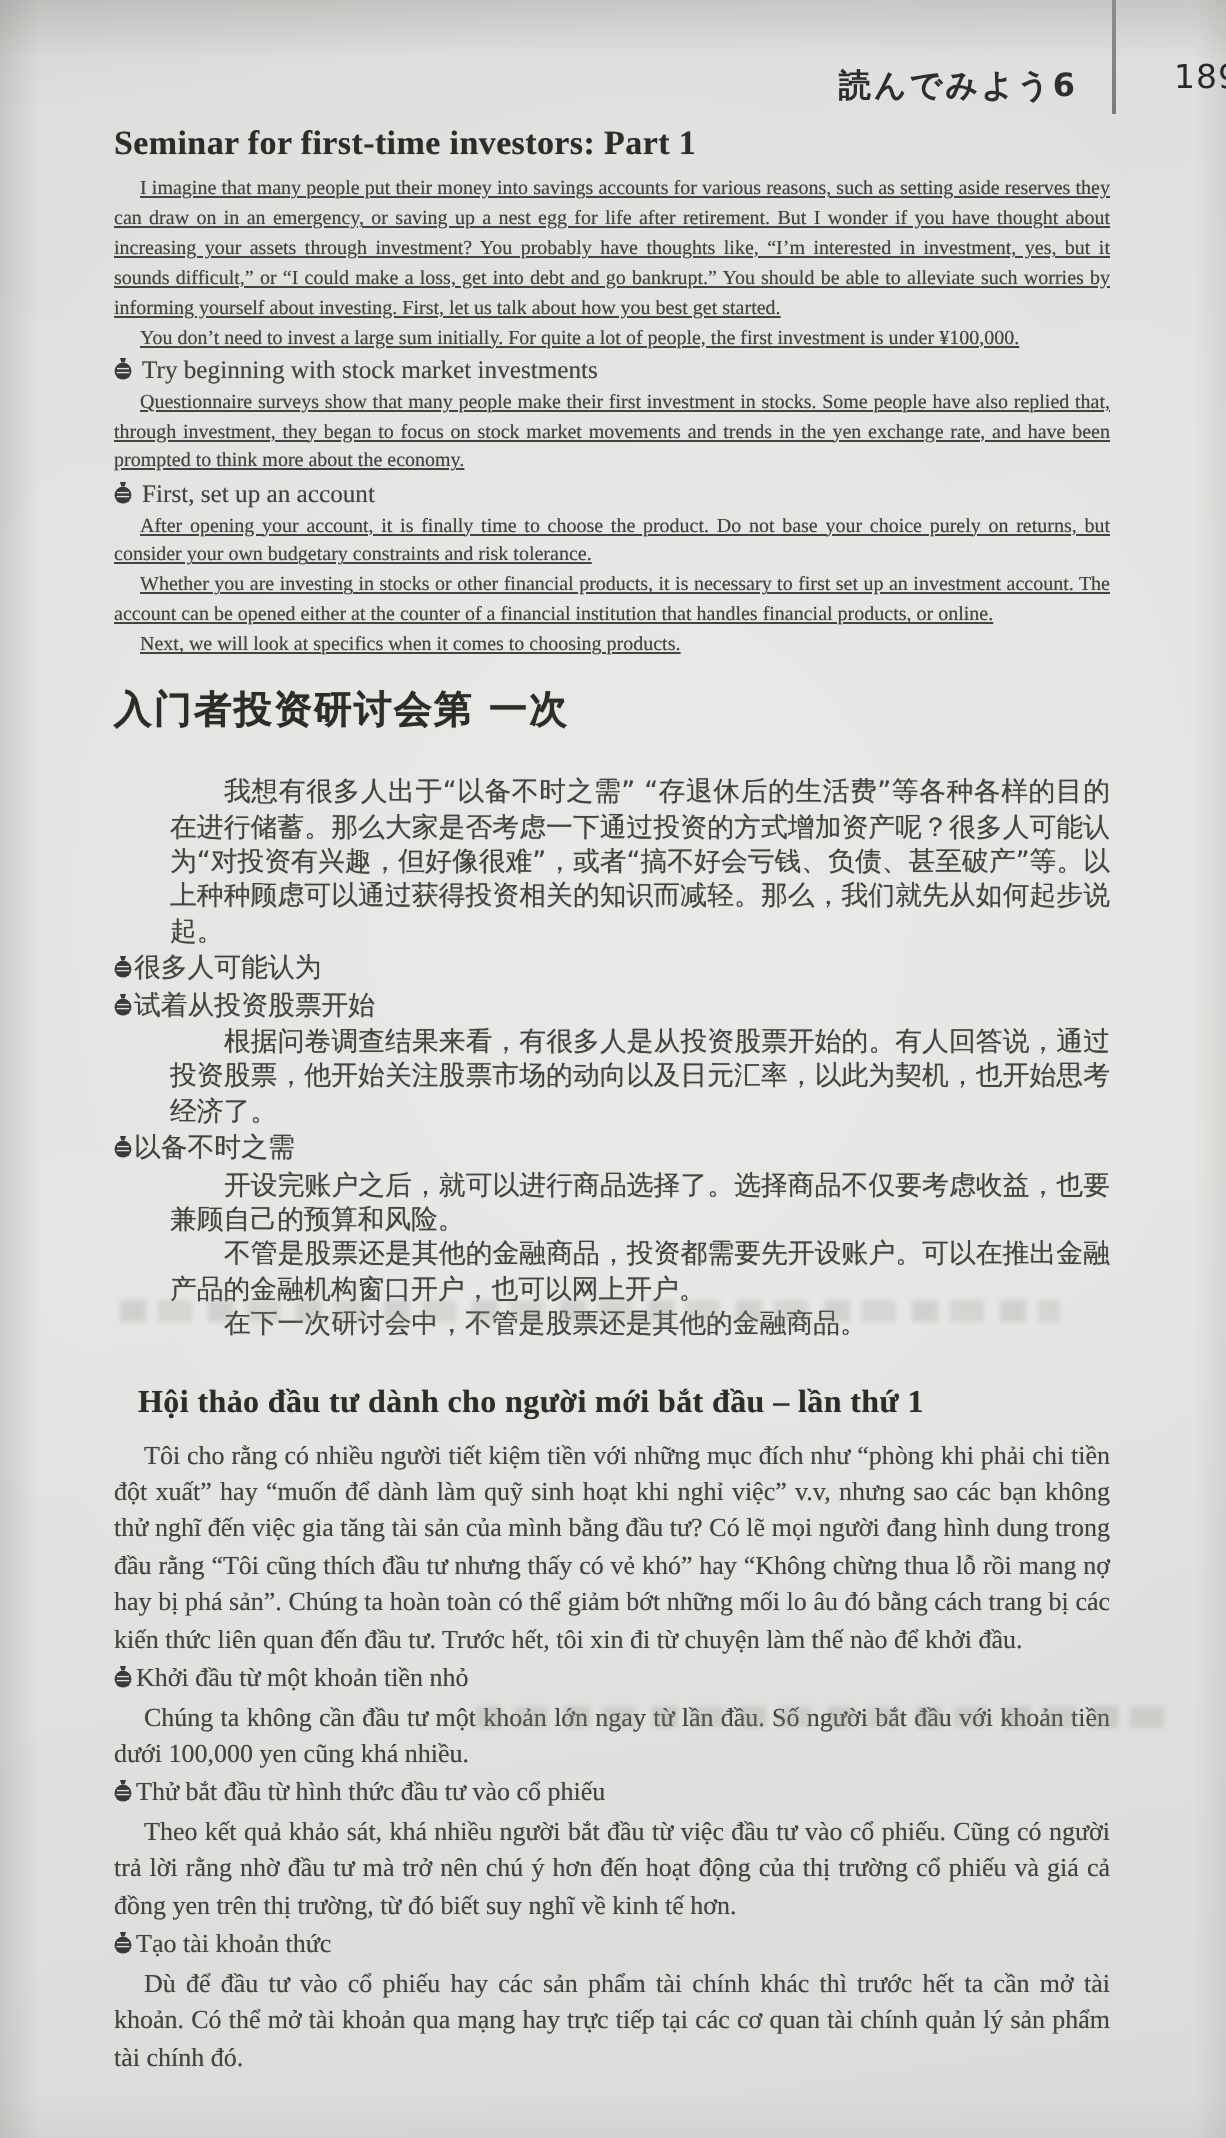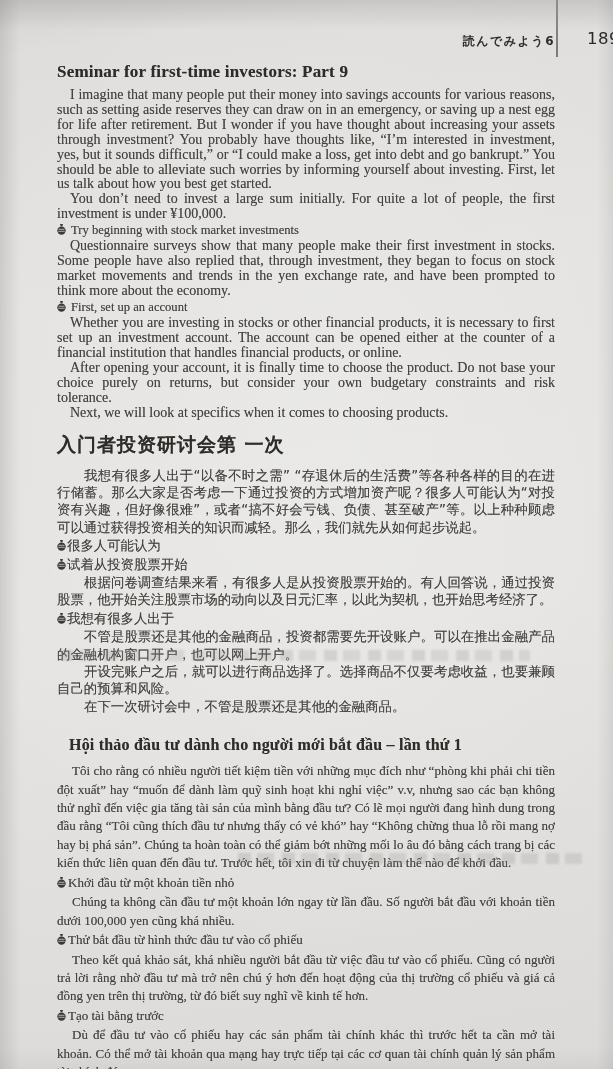--- a/index.html
+++ b/index.html
@@ -17,23 +17,23 @@
   .vignette{
     position:absolute;inset:0;pointer-events:none;
     background:
       linear-gradient(180deg, rgba(115,114,111,.22), rgba(115,114,111,0) 30px),
       linear-gradient(90deg,  rgba(108,107,104,.20), rgba(108,107,104,0) 20px),
       linear-gradient(270deg, rgba(108,107,104,.13), rgba(108,107,104,0) 16px),
       linear-gradient(0deg,   rgba(115,114,111,.08), rgba(115,114,111,0) 22px);
   }
   
   .hlabel{
-    position:absolute;top:33px;right:58px;
+    position:absolute;top:33px;right:74px;
     font-family:"DejaVu Sans","Liberation Sans",sans-serif;
-    font-weight:bold;font-size:12px;letter-spacing:1.5px;color:#2f2e2c;
+    font-weight:bold;font-size:16px;letter-spacing:1.5px;color:#2f2e2c;
     white-space:nowrap;
   }
   .hdivider{
     position:absolute;left:556px;top:0;width:2px;height:57px;
     background:linear-gradient(180deg,#8e8d8b,#7c7b79);
   }
   .hpage{
     position:absolute;left:563px;top:29px;
     font-family:"DejaVu Sans","Liberation Sans",sans-serif;
     font-size:16.5px;color:#2a2927;letter-spacing:.5px;margin-left:24px;
@@ -46,27 +46,27 @@
   }
   .sec{display:block;}
   .sec h1{margin:0;padding:0;color:#2d2c29;}
   .para{margin:0;text-align:justify;}
   .bullet{margin:1px 0;display:block;white-space:nowrap;}
   .bullet svg{vertical-align:-1px;margin-right:5px;}
   .btext{display:inline;}
 
   
   .en h1{font-size:17px;letter-spacing:.2px;margin-bottom:6px;}
-  .en .para{font-size:14px;line-height:14.9px;text-indent:13px;}
+  .en .para{font-size:10px;line-height:14.9px;text-indent:13px;text-decoration:underline;}
   .en .bullet{font-size:12.6px;line-height:15.2px;}
 
   
   .zh{font-family:"DejaVu Sans","Liberation Sans",sans-serif;}
-  .zh h1{font-size:19px;margin:11px 0 9px;letter-spacing:1px;}
-  .zh .para{font-size:13.4px;line-height:17.4px;text-indent:27px;}
+  .zh h1{font-size:19px;margin:11px 0 20px;letter-spacing:1px;}
+  .zh .para{font-size:13.4px;line-height:17.4px;text-indent:27px;margin-left:28px;}
   .zh .bullet{font-size:13.4px;line-height:17.4px;}
   .zh .bullet svg{margin-right:1px;}
 
   
   .vi h1{font-size:16px;margin:21px 12px 8px;letter-spacing:.2px;}
   .vi .para{font-size:13px;line-height:18.4px;text-indent:15px;}
   .vi .bullet{font-size:13px;line-height:18.6px;}
   .vi .bullet svg{margin-right:2px;}
 
   
@@ -85,21 +85,21 @@
 
 <div class="page">
   <div class="vignette"></div>
 
   <span class="hlabel">読んでみよう6</span>
   <span class="hdivider"></span>
   <span class="hpage">189</span>
 
   <div class="content">
     <section class="sec en">
-      <h1>Seminar for first-time investors: Part 9</h1>
+      <h1>Seminar for first-time investors: Part 1</h1>
       <div>
   <p class="para">I imagine that many people put their money into savings accounts for various reasons, such as setting aside reserves they can draw on in an emergency, or saving up a nest egg for life after retirement. But I wonder if you have thought about increasing your assets through investment? You probably have thoughts like, “I’m interested in investment, yes, but it sounds difficult,” or “I could make a loss, get into debt and go bankrupt.” You should be able to alleviate such worries by informing yourself about investing. First, let us talk about how you best get started.</p>
 
 
   <p class="para">You don’t need to invest a large sum initially. For quite a lot of people, the first investment is under ¥100,000.</p>
 
   <div class="bullet"><svg width="9" height="11" viewBox="0 0 9 11">
               <path d="M3 0 h3 l-0.7 2.2 h-1.6 Z" fill="#3a3937"></path>
               <circle cx="4.5" cy="6.6" r="4.2" fill="#3a3937"></circle>
               <line x1="1.5" y1="5.3" x2="7.5" y2="5.3" stroke="#e3e2e0" stroke-width="0.7"></line>
@@ -108,23 +108,23 @@
 
   <p class="para">Questionnaire surveys show that many people make their first investment in stocks. Some people have also replied that, through investment, they began to focus on stock market movements and trends in the yen exchange rate, and have been prompted to think more about the economy.</p>
 
   <div class="bullet"><svg width="9" height="11" viewBox="0 0 9 11">
               <path d="M3 0 h3 l-0.7 2.2 h-1.6 Z" fill="#3a3937"></path>
               <circle cx="4.5" cy="6.6" r="4.2" fill="#3a3937"></circle>
               <line x1="1.5" y1="5.3" x2="7.5" y2="5.3" stroke="#e3e2e0" stroke-width="0.7"></line>
               <line x1="1.3" y1="7.3" x2="7.7" y2="7.3" stroke="#e3e2e0" stroke-width="0.7"></line>
             </svg><span class="btext">First, set up an account</span></div>
 
+  <p class="para">After opening your account, it is finally time to choose the product. Do not base your choice purely on returns, but consider your own budgetary constraints and risk tolerance.</p>
+
   <p class="para">Whether you are investing in stocks or other financial products, it is necessary to first set up an investment account. The account can be opened either at the counter of a financial institution that handles financial products, or online.</p>
-
-  <p class="para">After opening your account, it is finally time to choose the product. Do not base your choice purely on returns, but consider your own budgetary constraints and risk tolerance.</p>
 
   <p class="para">Next, we will look at specifics when it comes to choosing products.</p>
 </div>
     </section>
 
     <section class="sec zh">
       <h1>入门者投资研讨会第 一次</h1>
       <div>
   <p class="para">我想有很多人出于“以备不时之需” “存退休后的生活费”等各种各样的目的在进行储蓄。那么大家是否考虑一下通过投资的方式增加资产呢？很多人可能认为“对投资有兴趣，但好像很难”，或者“搞不好会亏钱、负债、甚至破产”等。以上种种顾虑可以通过获得投资相关的知识而减轻。那么，我们就先从如何起步说起。</p>
 
@@ -143,25 +143,25 @@
               <line x1="1.3" y1="7.3" x2="7.7" y2="7.3" stroke="#e3e2e0" stroke-width="0.7"></line>
             </svg><span class="btext">试着从投资股票开始</span></div>
 
   <p class="para">根据问卷调查结果来看，有很多人是从投资股票开始的。有人回答说，通过投资股票，他开始关注股票市场的动向以及日元汇率，以此为契机，也开始思考经济了。</p>
 
   <div class="bullet"><svg width="9" height="11" viewBox="0 0 9 11">
               <path d="M3 0 h3 l-0.7 2.2 h-1.6 Z" fill="#3a3937"></path>
               <circle cx="4.5" cy="6.6" r="4.2" fill="#3a3937"></circle>
               <line x1="1.5" y1="5.3" x2="7.5" y2="5.3" stroke="#e3e2e0" stroke-width="0.7"></line>
               <line x1="1.3" y1="7.3" x2="7.7" y2="7.3" stroke="#e3e2e0" stroke-width="0.7"></line>
-            </svg><span class="btext">我想有很多人出于</span></div>
+            </svg><span class="btext">以备不时之需</span></div>
+
+  <p class="para">开设完账户之后，就可以进行商品选择了。选择商品不仅要考虑收益，也要兼顾自己的预算和风险。</p>
 
   <p class="para">不管是股票还是其他的金融商品，投资都需要先开设账户。可以在推出金融产品的金融机构窗口开户，也可以网上开户。</p>
-
-  <p class="para">开设完账户之后，就可以进行商品选择了。选择商品不仅要考虑收益，也要兼顾自己的预算和风险。</p>
 
   <p class="para">在下一次研讨会中，不管是股票还是其他的金融商品。</p>
 </div>
     </section>
 
     <section class="sec vi">
       <h1>Hội thảo đầu tư dành cho người mới bắt đầu – lần thứ 1</h1>
       <div>
   <p class="para">Tôi cho rằng có nhiều người tiết kiệm tiền với những mục đích như “phòng khi phải chi tiền đột xuất” hay “muốn để dành làm quỹ sinh hoạt khi nghỉ việc” v.v, nhưng sao các bạn không thử nghĩ đến việc gia tăng tài sản của mình bằng đầu tư? Có lẽ mọi người đang hình dung trong đầu rằng “Tôi cũng thích đầu tư nhưng thấy có vẻ khó” hay “Không chừng thua lỗ rồi mang nợ hay bị phá sản”. Chúng ta hoàn toàn có thể giảm bớt những mối lo âu đó bằng cách trang bị các kiến thức liên quan đến đầu tư. Trước hết, tôi xin đi từ chuyện làm thế nào để khởi đầu.</p>
 
@@ -181,21 +181,21 @@
               <line x1="1.3" y1="7.3" x2="7.7" y2="7.3" stroke="#e3e2e0" stroke-width="0.7"></line>
             </svg><span class="btext">Thử bắt đầu từ hình thức đầu tư vào cổ phiếu</span></div>
 
   <p class="para">Theo kết quả khảo sát, khá nhiều người bắt đầu từ việc đầu tư vào cổ phiếu. Cũng có người trả lời rằng nhờ đầu tư mà trở nên chú ý hơn đến hoạt động của thị trường cổ phiếu và giá cả đồng yen trên thị trường, từ đó biết suy nghĩ về kinh tế hơn.</p>
 
   <div class="bullet"><svg width="9" height="11" viewBox="0 0 9 11">
               <path d="M3 0 h3 l-0.7 2.2 h-1.6 Z" fill="#3a3937"></path>
               <circle cx="4.5" cy="6.6" r="4.2" fill="#3a3937"></circle>
               <line x1="1.5" y1="5.3" x2="7.5" y2="5.3" stroke="#e3e2e0" stroke-width="0.7"></line>
               <line x1="1.3" y1="7.3" x2="7.7" y2="7.3" stroke="#e3e2e0" stroke-width="0.7"></line>
-            </svg><span class="btext">Tạo tài bằng trước</span></div>
+            </svg><span class="btext">Tạo tài khoản thức</span></div>
 
   <p class="para">Dù để đầu tư vào cổ phiếu hay các sản phẩm tài chính khác thì trước hết ta cần mở tài khoản. Có thể mở tài khoản qua mạng hay trực tiếp tại các cơ quan tài chính quản lý sản phẩm tài chính đó.</p>
 
 </div>
     </section>
   </div>
 
   <div class="ghost ghost1">
       <i></i>
     </div>

